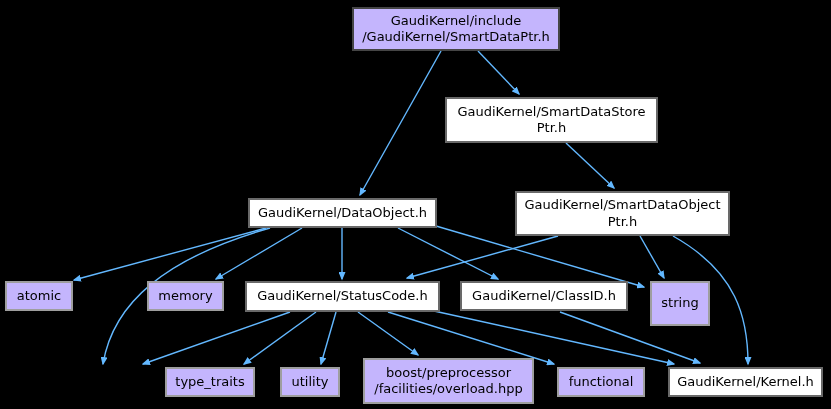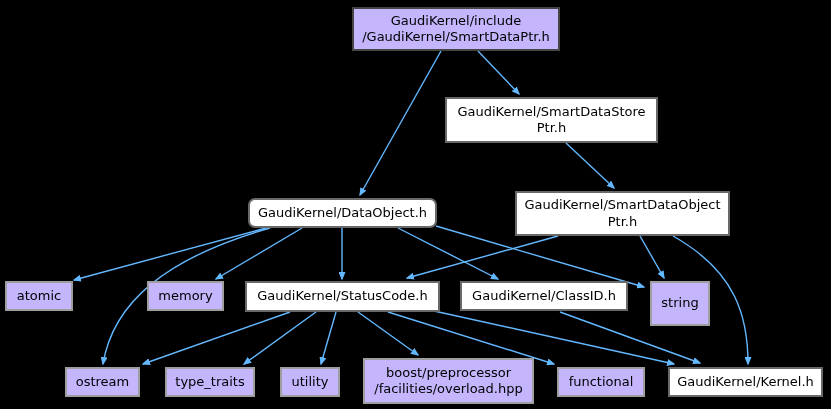--- a/index.html
+++ b/index.html
@@ -57,36 +57,35 @@
       <path d="M560,312 L700,363" marker-end="url(#arrow)"></path>
     </g>
   </svg>
 
   <div class="node rootnode" style="left:352px;top:7px;width:208px;height:44px;">GaudiKernel/include
 /GaudiKernel/SmartDataPtr.h</div>
 
   <div class="node" style="left:445px;top:97px;width:213px;height:46px;">GaudiKernel/SmartDataStore
 Ptr.h</div>
 
-  <div class="node" style="left:248px;top:198px;width:189px;height:30px;border-radius:7px;">GaudiKernel/DataObject.h</div>
+  <div class="node" style="left:248px;top:198px;width:189px;height:30px;">GaudiKernel/DataObject.h</div>
 
   <div class="node" style="left:515px;top:191px;width:215px;height:45px;">GaudiKernel/SmartDataObject
 Ptr.h</div>
 
   <div class="node leaf" style="left:5px;top:281px;width:68px;height:30px;">atomic</div>
 
   <div class="node leaf" style="left:147px;top:281px;width:77px;height:30px;">memory</div>
 
   <div class="node" style="left:245px;top:281px;width:195px;height:31px;">GaudiKernel/StatusCode.h</div>
 
   <div class="node" style="left:460px;top:281px;width:168px;height:30px;">GaudiKernel/ClassID.h</div>
 
   <div class="node leaf" style="left:650px;top:281px;width:60px;height:45px;">string</div>
 
-  <div class="node leaf" style="left:65px;top:367px;width:75px;height:30px;">ostream</div>
 
   <div class="node leaf" style="left:165px;top:367px;width:90px;height:30px;">type_traits</div>
 
   <div class="node leaf" style="left:280px;top:367px;width:60px;height:30px;">utility</div>
 
   <div class="node leaf" style="left:363px;top:358px;width:171px;height:46px;">boost/preprocessor
 /facilities/overload.hpp</div>
 
   <div class="node leaf" style="left:557px;top:367px;width:88px;height:30px;">functional</div>
 

